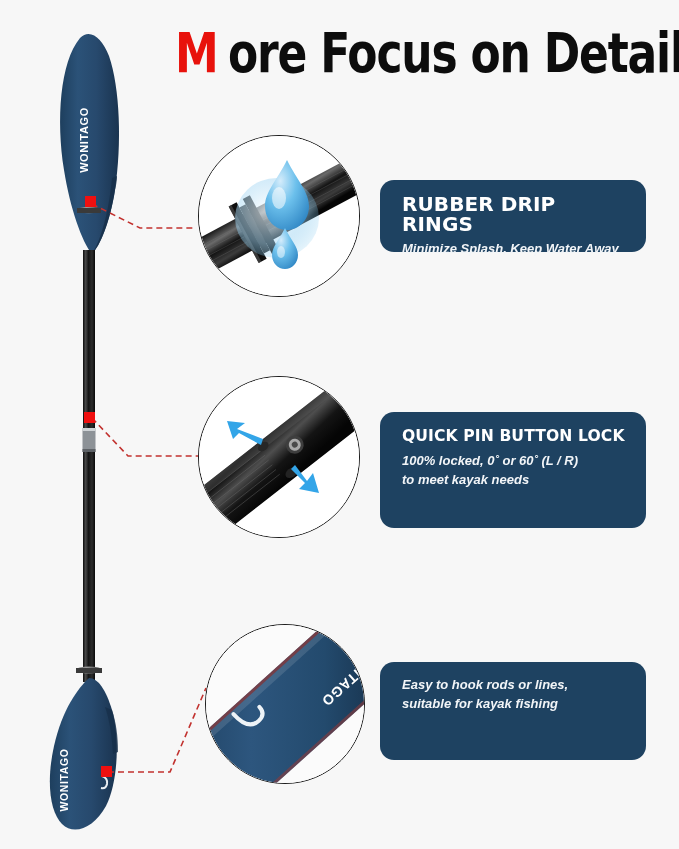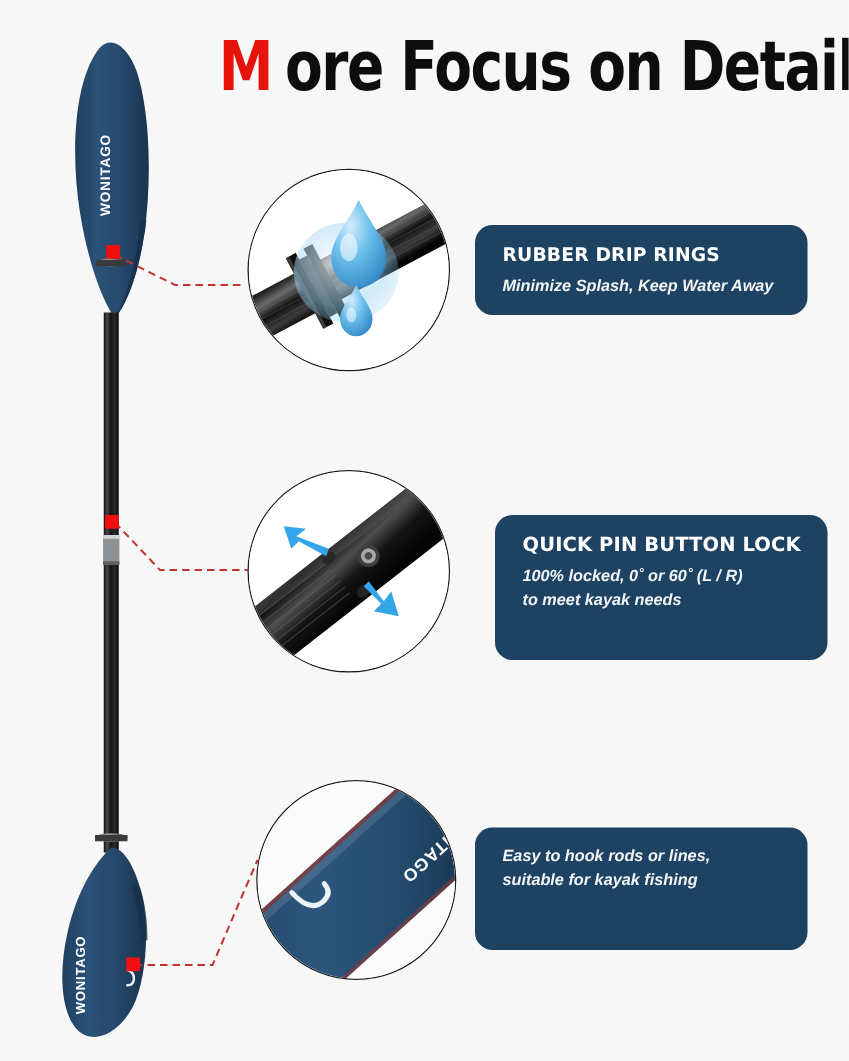--- a/index.html
+++ b/index.html
@@ -83,27 +83,27 @@
   
   .callout {
     position: absolute;
     background: #1e4261;
     border-radius: 14px;
     box-sizing: border-box;
     padding: 14px 20px 14px 22px;
     color: #ffffff;
   }
   #callout-1 { left: 380px; top: 180px; width: 266px; height: 72px; }
-  #callout-2 { left: 396px; top: 412px; width: 266px; height: 116px; }
+  #callout-2 { left: 380px; top: 412px; width: 266px; height: 116px; }
   #callout-3 { left: 380px; top: 662px; width: 266px; height: 98px; }
 
   .callout-title {
     font-family: "DejaVu Sans", sans-serif;
     font-weight: bold;
-    font-size: 15px;
+    font-size: 20px;
     letter-spacing: 0.1px;
     line-height: 20px;
     margin: 0 0 6px 0;
     color: #ffffff;
   }
   #callout-2 .callout-title { font-size: 15.6px; }
   .callout-body {
     font-family: "Liberation Sans", sans-serif;
     font-weight: bold;
     font-size: 13px;

